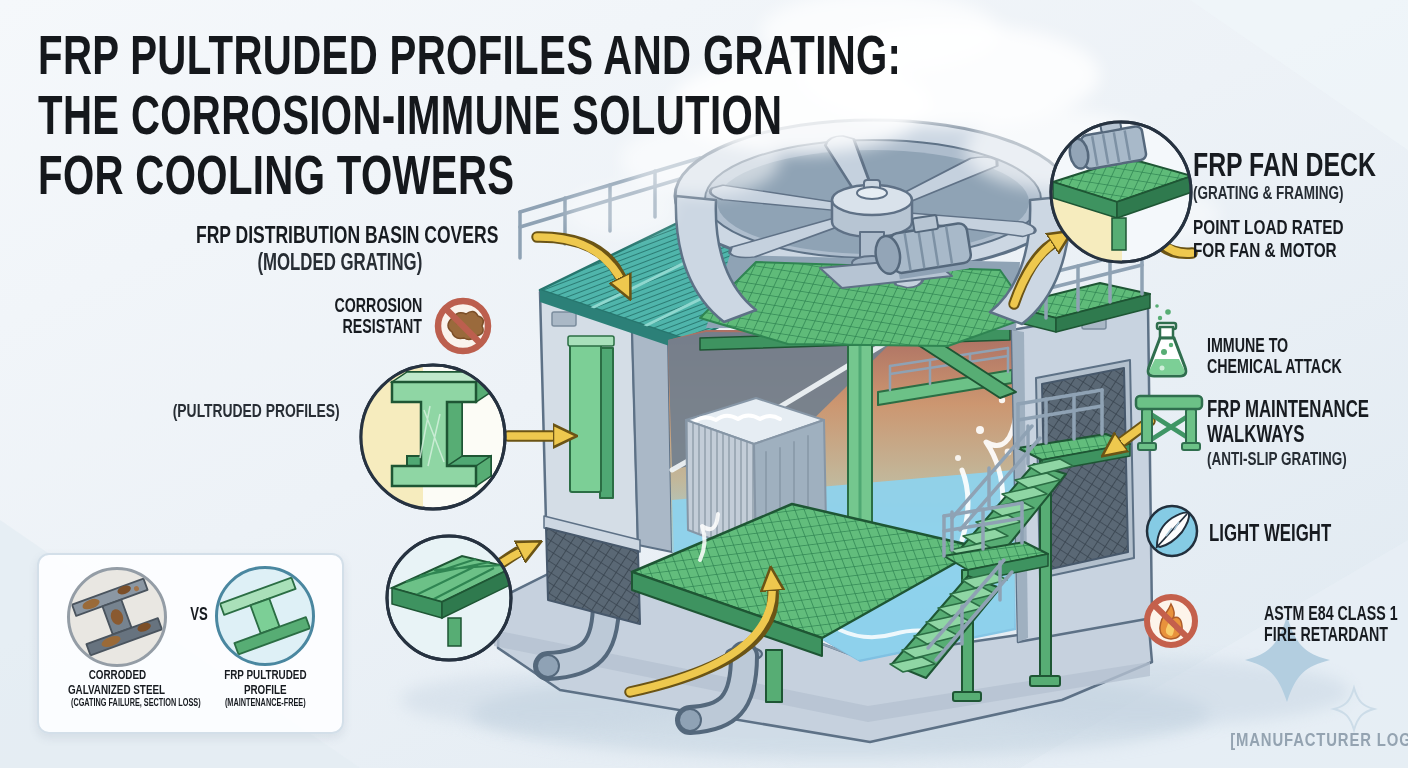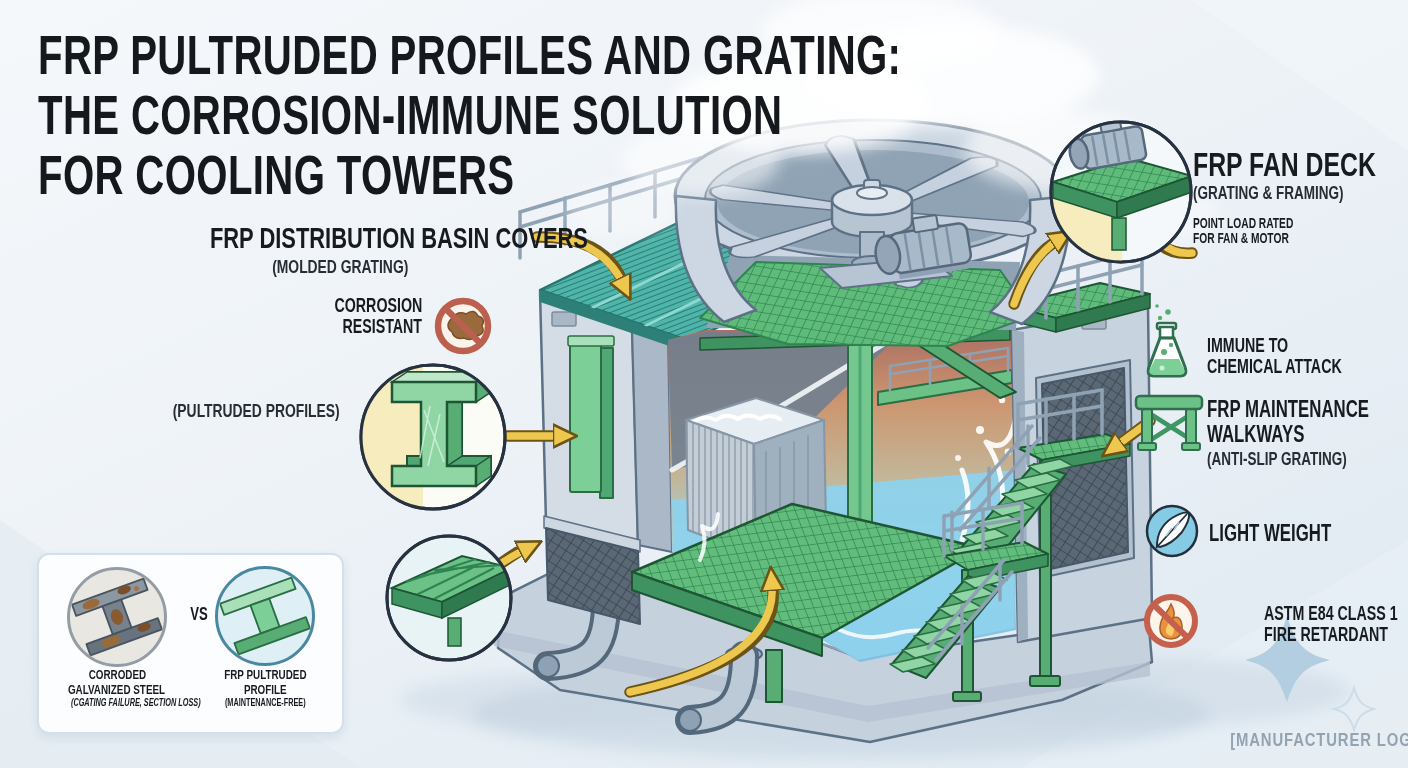--- a/index.html
+++ b/index.html
@@ -428,40 +428,40 @@
   </g>
 </svg>
 
   <div class="t title">
     <div><span class="cx">FRP PULTRUDED PROFILES AND GRATING:</span></div>
     <div><span class="cx">THE CORROSION-IMMUNE SOLUTION</span></div>
     <div><span class="cx">FOR COOLING TOWERS</span></div>
   </div>
 
   <div class="t ctr" style="left:140px;top:222px;width:400px;">
-    <div style="font-size:30px;"><span class="cx">FRP DISTRIBUTION BASIN COVERS</span></div>
-    <div class="sub" style="font-size:19px;margin-top:2px;"><span class="cx">(MOLDED GRATING)</span></div>
+    <div style="font-size:24px;"><span class="cx">FRP DISTRIBUTION BASIN COVERS</span></div>
+    <div class="sub" style="font-size:23px;margin-top:2px;"><span class="cx">(MOLDED GRATING)</span></div>
   </div>
 
   <div class="t rgt" style="left:240px;top:295px;width:182px;font-size:19.5px;">
     <div><span class="cx">CORROSION</span></div>
     <div><span class="cx">RESISTANT</span></div>
   </div>
 
   <div class="t rgt" style="left:40px;top:398px;width:300px;">
     <div class="sub" style="font-size:19px;margin-top:3px;"><span class="cx">(PULTRUDED PROFILES)</span></div>
   </div>
 
 
   <div class="t" style="left:1193px;top:146px;">
     <div style="font-size:34px;"><span class="cx">FRP FAN DECK</span></div>
     <div class="sub" style="font-size:18.5px;margin-top:0;"><span class="cx">(GRATING &amp; FRAMING)</span></div>
   </div>
 
-  <div class="t" style="left:1193px;top:216px;font-size:14px;">
+  <div class="t" style="left:1193px;top:216px;font-size:21px;">
     <div><span class="cx">POINT LOAD RATED</span></div>
     <div><span class="cx">FOR FAN &amp; MOTOR</span></div>
   </div>
 
   <div class="t" style="left:1207px;top:335px;font-size:19.5px;">
     <div><span class="cx">IMMUNE TO</span></div>
     <div><span class="cx">CHEMICAL ATTACK</span></div>
   </div>
 
   <div class="t" style="left:1207px;top:397px;">
@@ -505,21 +505,21 @@
           <rect x="-38" y="15" width="76" height="12" fill="#57ad74"></rect>
         </g>
       </svg>
     </div>
     <div class="t ctr" style="left:140px;top:49px;width:40px;font-size:18px;">
       <span class="cx">VS</span>
     </div>
     <div class="t ctr" style="left:8px;top:113px;width:140px;font-size:13.5px;">
       <div><span class="cx">CORRODED</span></div>
       <div><span class="cx">GALVANIZED STEEL</span></div>
-      <div style="font-size:10px;margin-top:1px;font-style:italic;"><span class="cx">(CGATING FAILURE, SECTION LOSS)</span></div>
+      <div style="font-size:10px;margin-top:1px;"><span class="cx">(CGATING FAILURE, SECTION LOSS)</span></div>
     </div>
     <div class="t ctr" style="left:156px;top:113px;width:140px;font-size:13.5px;">
       <div><span class="cx">FRP PULTRUDED</span></div>
       <div><span class="cx">PROFILE</span></div>
       <div style="font-size:10px;margin-top:1px;"><span class="cx">(MAINTENANCE-FREE)</span></div>
     </div>
   </div>
 
   <div class="t rgt footer" style="left:1195px;top:730px;width:200px;font-size:17.5px;">
     <span class="cx">[MANUFACTURER LOGO]</span>

